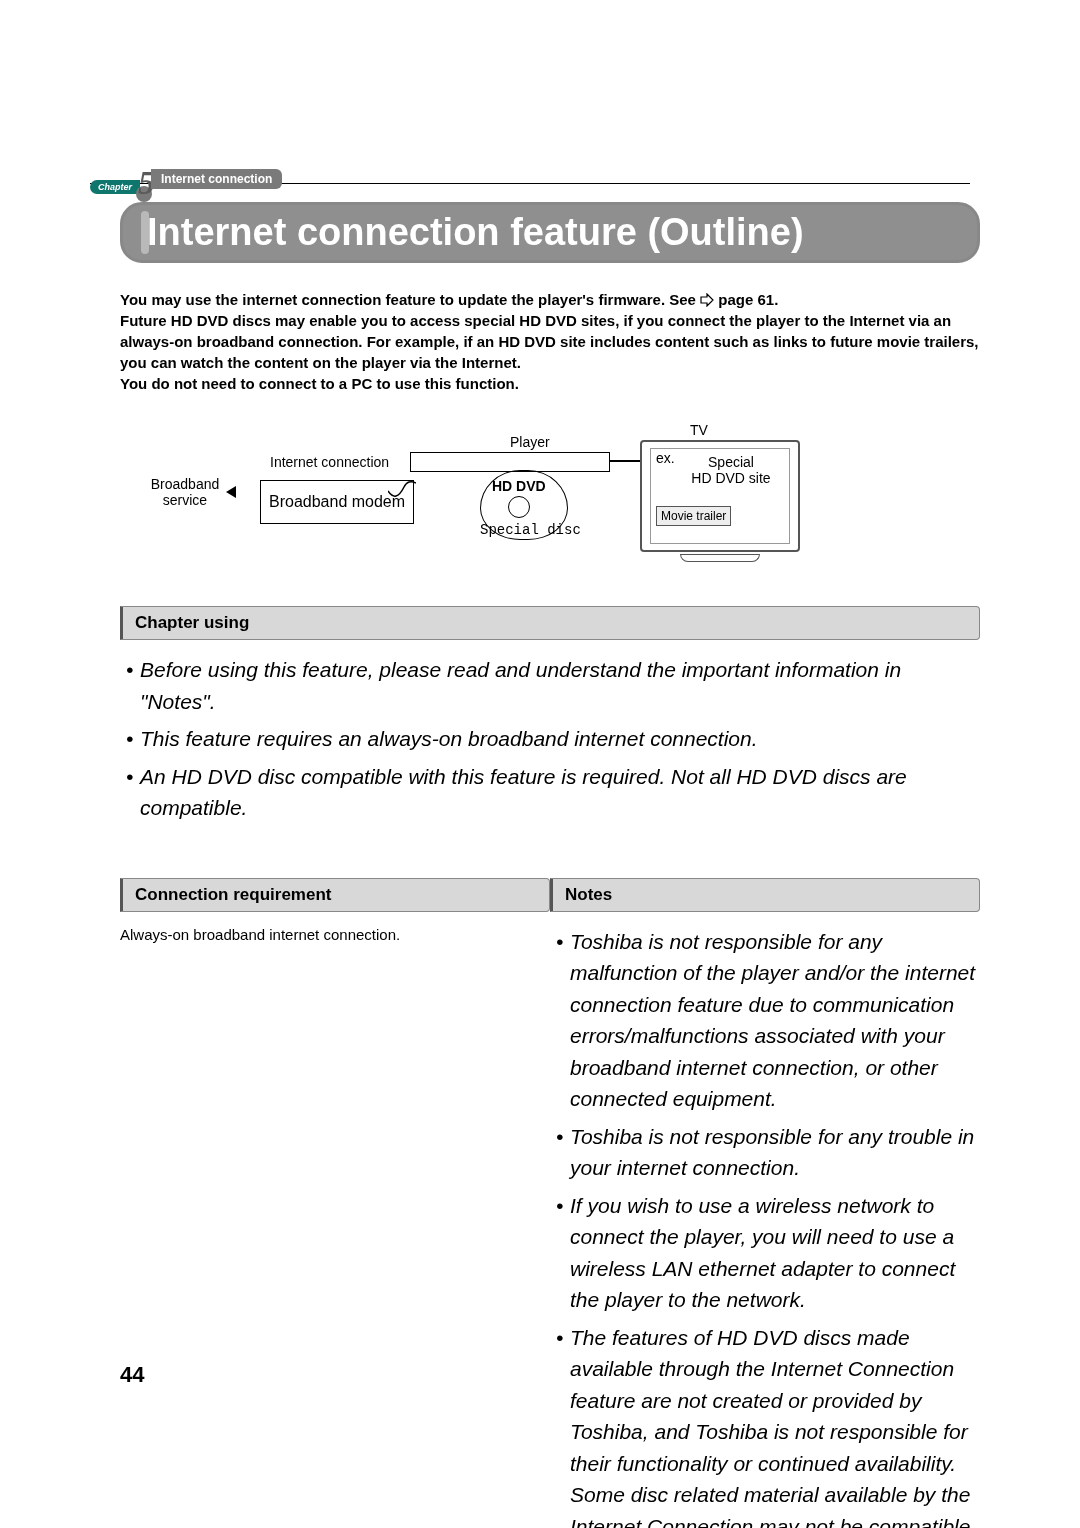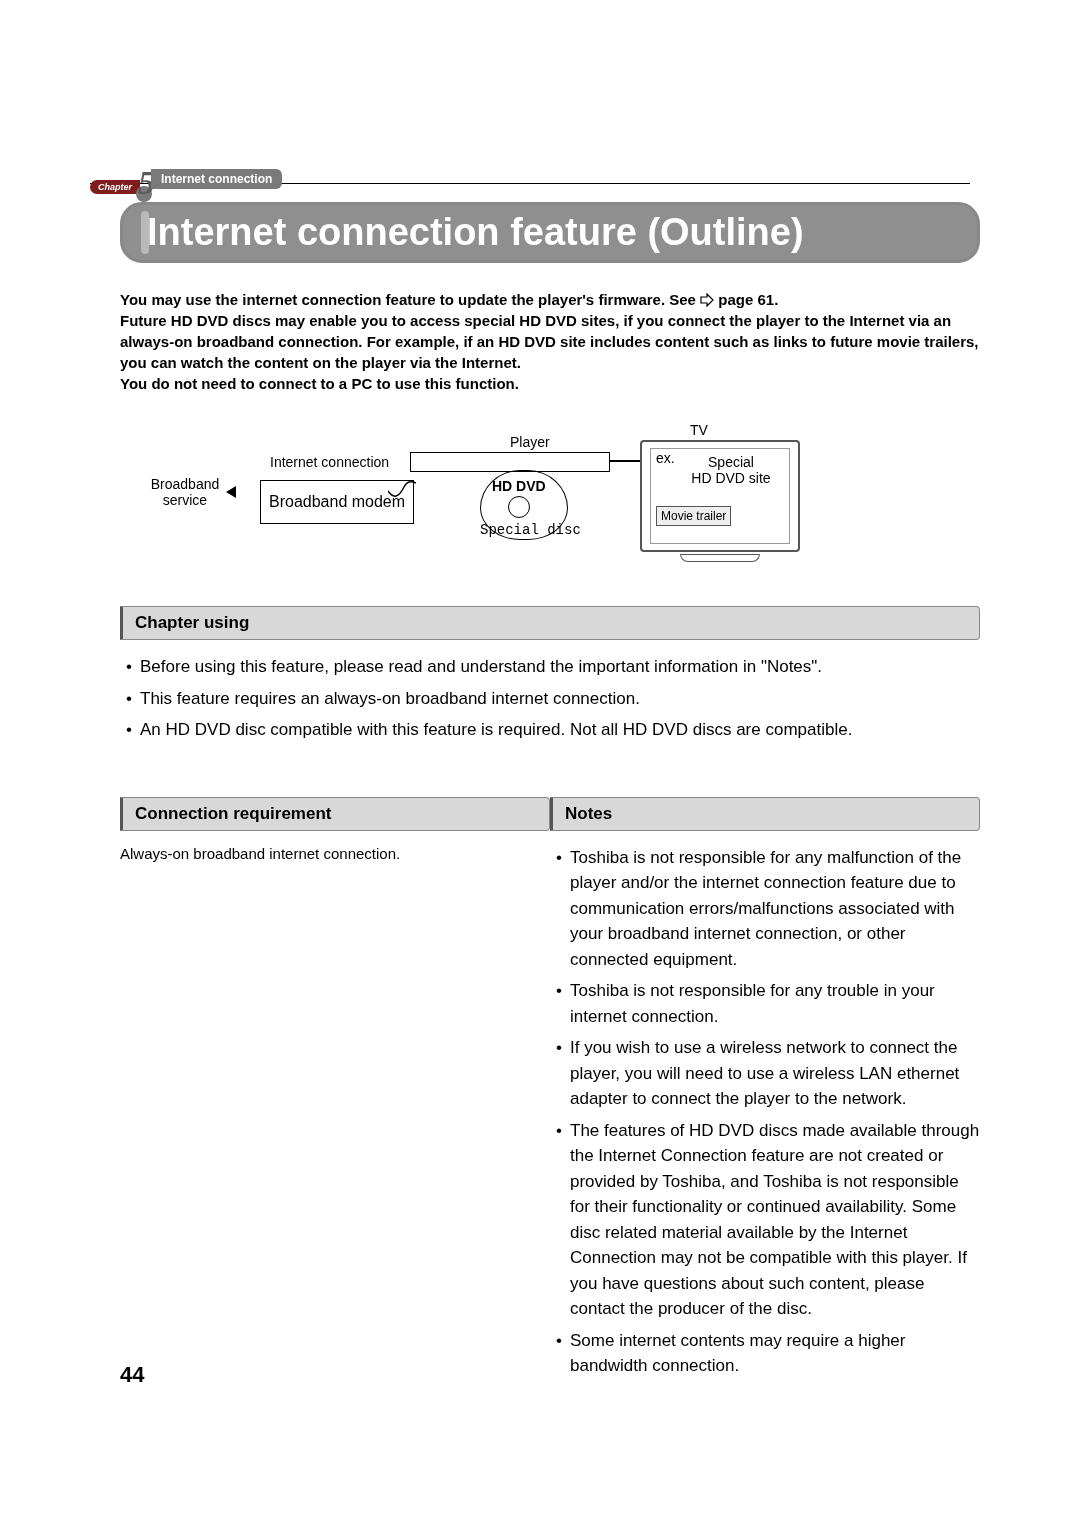--- a/index.html
+++ b/index.html
@@ -16,21 +16,21 @@
     padding: 160px 100px 60px 120px;
   }
   .chapter-tab {
     position: absolute;
     top: 168px;
     left: 90px;
     display: flex;
     align-items: center;
   }
   .chapter-pill {
-    background: #7f1d1d;
+    background: #0f766e;
     color: #fff;
     font-size: 9px;
     padding: 2px 8px 2px 8px;
     border-radius: 8px 0 0 8px;
     font-weight: bold;
     font-style: italic;
   }
   .chapter-num {
     font-family: Georgia, serif;
     font-style: italic;
@@ -124,22 +124,23 @@
   }
   .bullets {
     margin-top: 14px;
     padding-left: 6px;
   }
   .bullets li {
     list-style: none;
     position: relative;
     padding-left: 14px;
     margin-bottom: 6px;
-    font-size: 17px;
+    font-size: 21px;
     line-height: 1.5;
+    font-style: italic;
   }
   .bullets li::before{
     content:"•"; position:absolute; left:0; top:0;
   }
   .two-col {
     display:flex;
     margin-top:30px;
   }
   .col { flex:1; }
   .conn-text{margin-top:14px;font-size:15px;}

